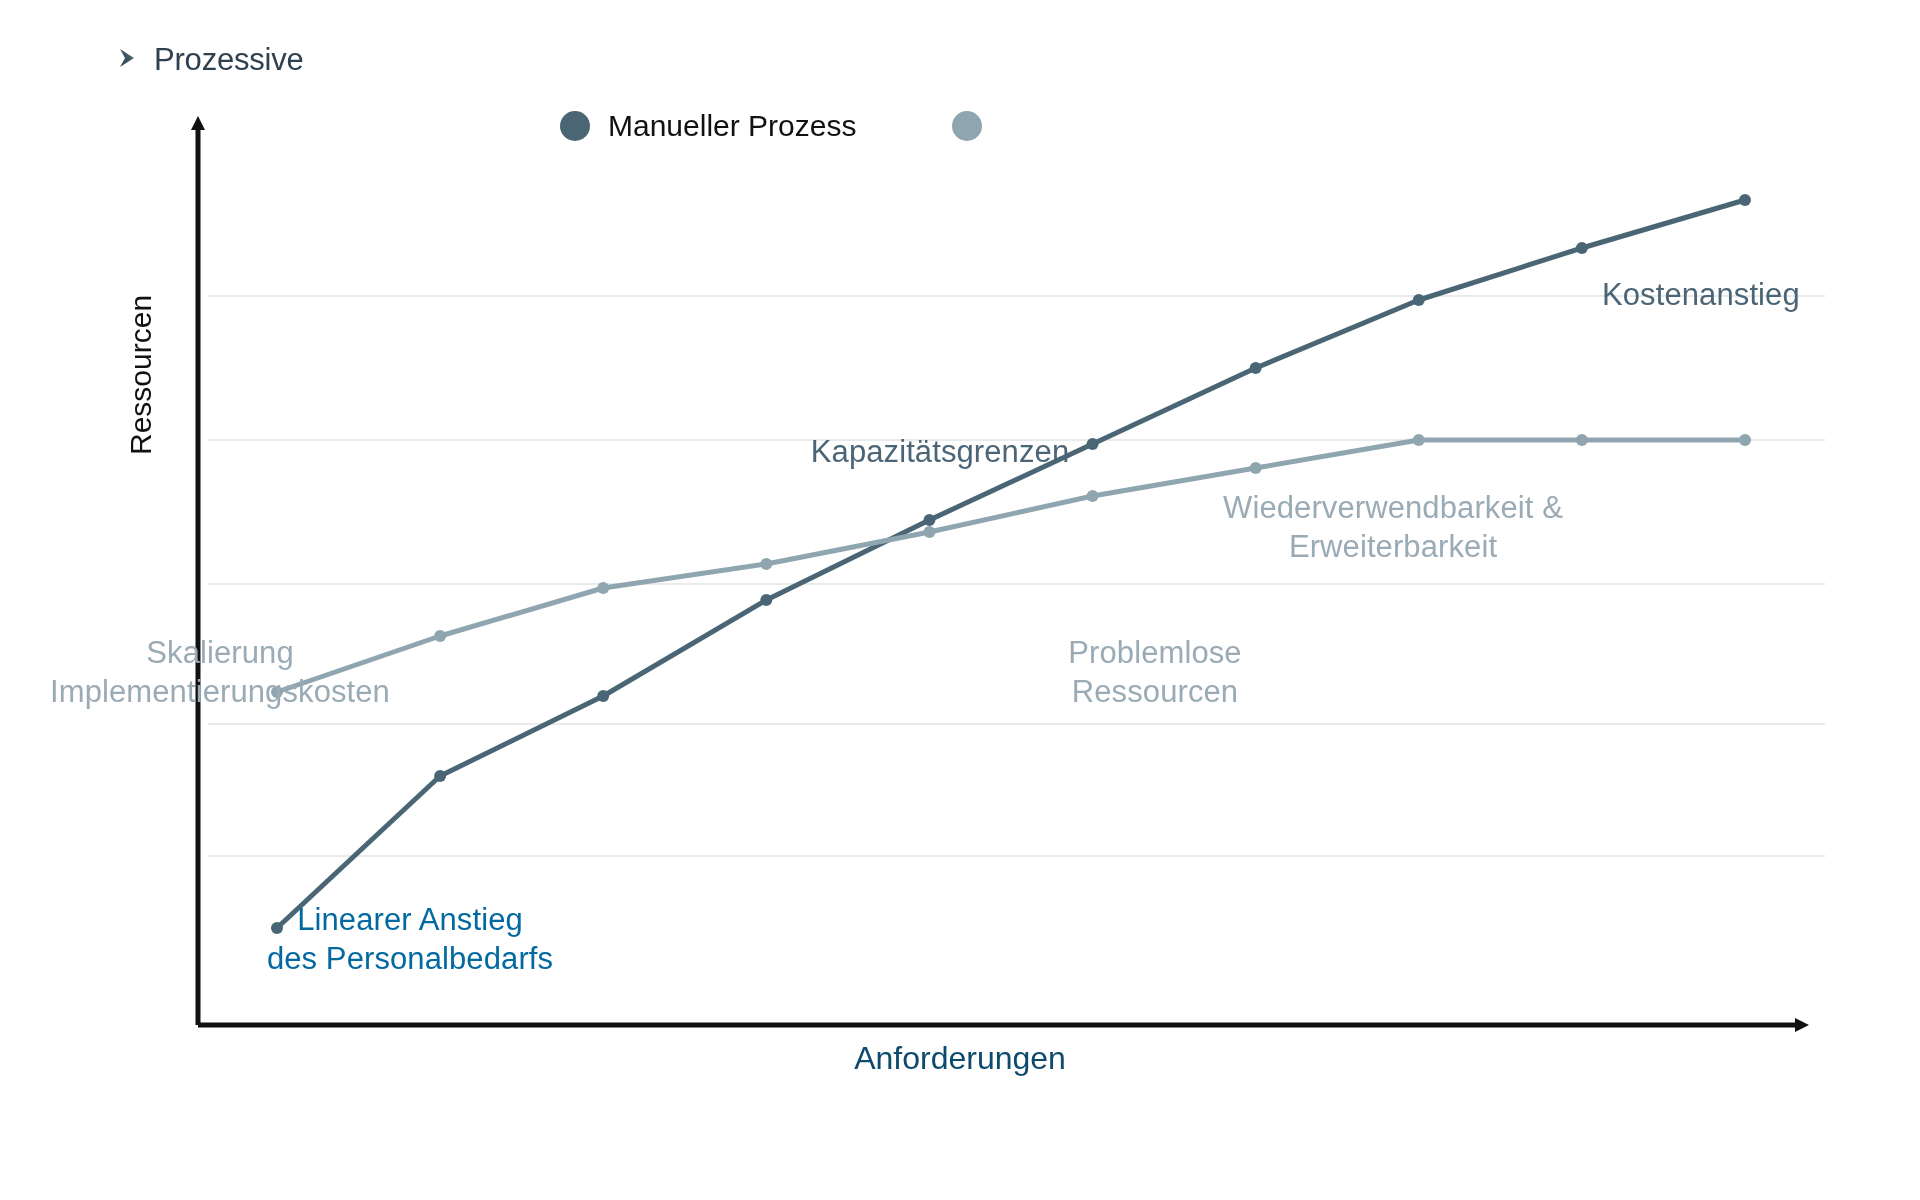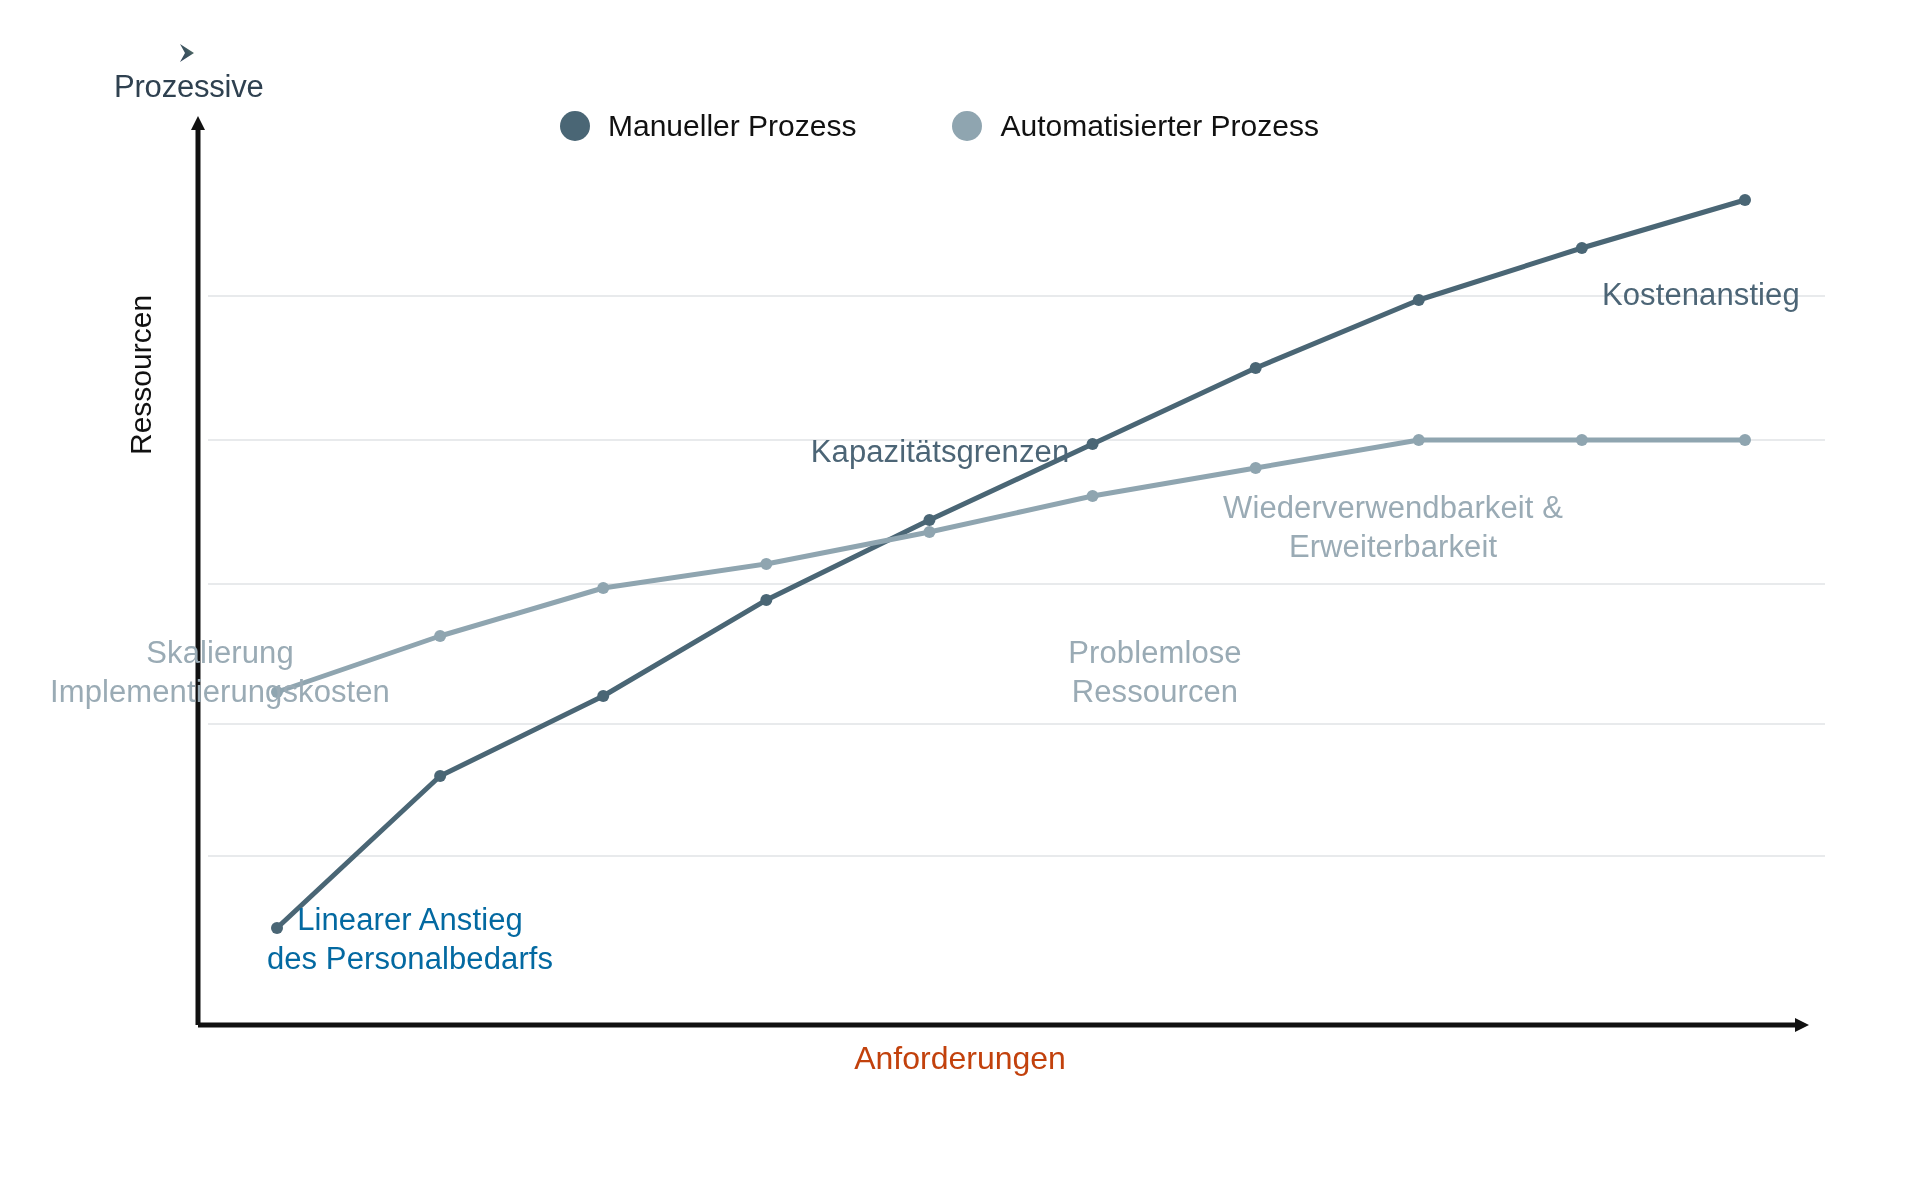--- a/index.html
+++ b/index.html
@@ -8,23 +8,22 @@
     background:#ffffff;
     font-family:"Liberation Sans", sans-serif;
     overflow:hidden;
     position:relative;
   }
   #root{position:absolute;inset:0;}
 
   
   .brand{
     position:absolute;left:114px;top:38px;
-    display:flex;align-items:center;gap:2px;
+    display:flex;align-items:center;gap:10px;
     height:40px;
-    flex-direction:column;
   }
   .brand-mark{width:30px;height:30px;display:block;}
   .brand-name{
     font-size:31px;
     color:#2f4150;
     letter-spacing:-0.2px;
     font-weight:400;
     line-height:1;
     position:relative;top:1px;
   }
@@ -53,21 +52,21 @@
     transform:rotate(-90deg);
     transform-origin:left top;
     font-size:30px;color:#111;
     white-space:nowrap;
     text-align:left;
   }
   .xlabel{
     position:absolute;
     left:0;top:1040px;width:1920px;
     text-align:center;
-    font-size:32px;color:#c2410c;
+    font-size:32px;color:#0c4a6e;
   }
 
   
   .anno{
     position:absolute;
     font-size:31px;
     line-height:1.27;
     white-space:pre-line;
     letter-spacing:0.1px;
   }
@@ -97,21 +96,20 @@
     <span class="brand-name">Prozessive</span>
   </div>
 
   <div class="legend">
     <div class="legend-item">
       <span class="legend-dot" id="legend-dot-0" style="background: rgb(74, 102, 117);"></span>
       <span class="legend-label">Manueller Prozess</span>
     </div>
     <div class="legend-item">
       <span class="legend-dot" id="legend-dot-1" style="background: rgb(143, 165, 176);"></span>
-      <span class="legend-label">Automatisierter Prozess</span>
     </div>
   </div>
 
   <div class="plot">
     <svg width="1920" height="1200" id="plot-svg" aria-hidden="true">
       <g id="gridlines">
           <line x1="208" x2="1825" y1="296" y2="296" stroke="#e8eaec" stroke-width="2"></line>
           <line x1="208" x2="1825" y1="440" y2="440" stroke="#e8eaec" stroke-width="2"></line>
           <line x1="208" x2="1825" y1="584" y2="584" stroke="#e8eaec" stroke-width="2"></line>
           <line x1="208" x2="1825" y1="724" y2="724" stroke="#e8eaec" stroke-width="2"></line>

